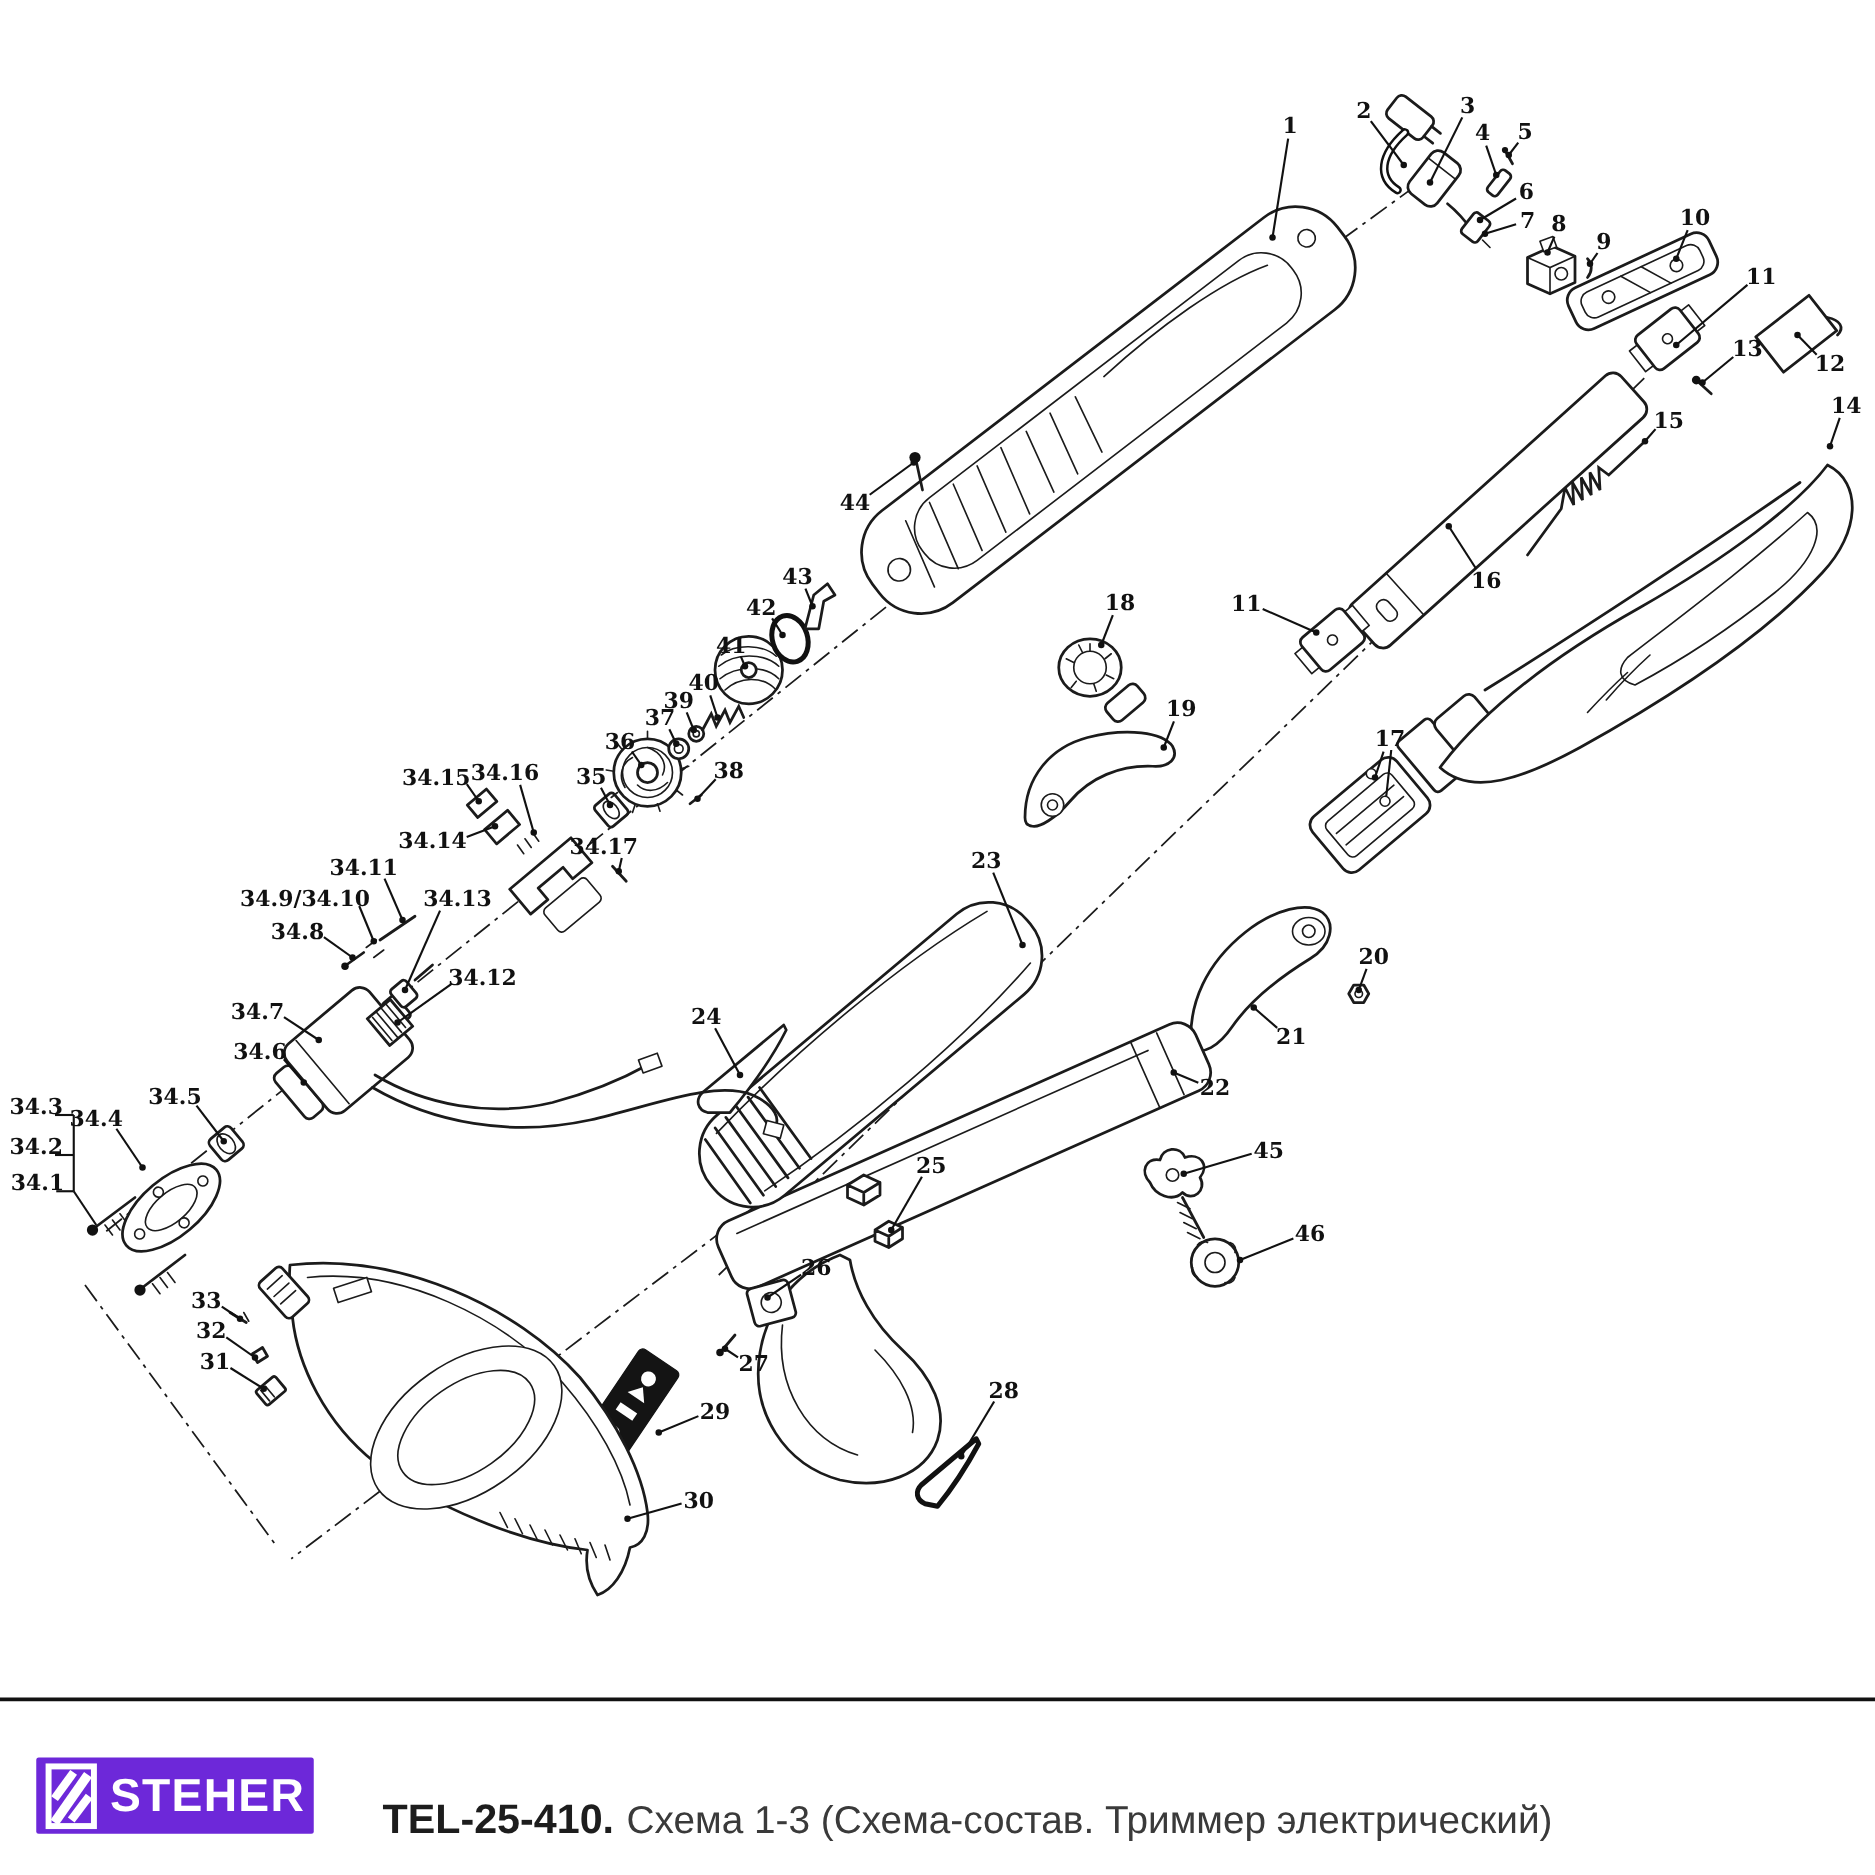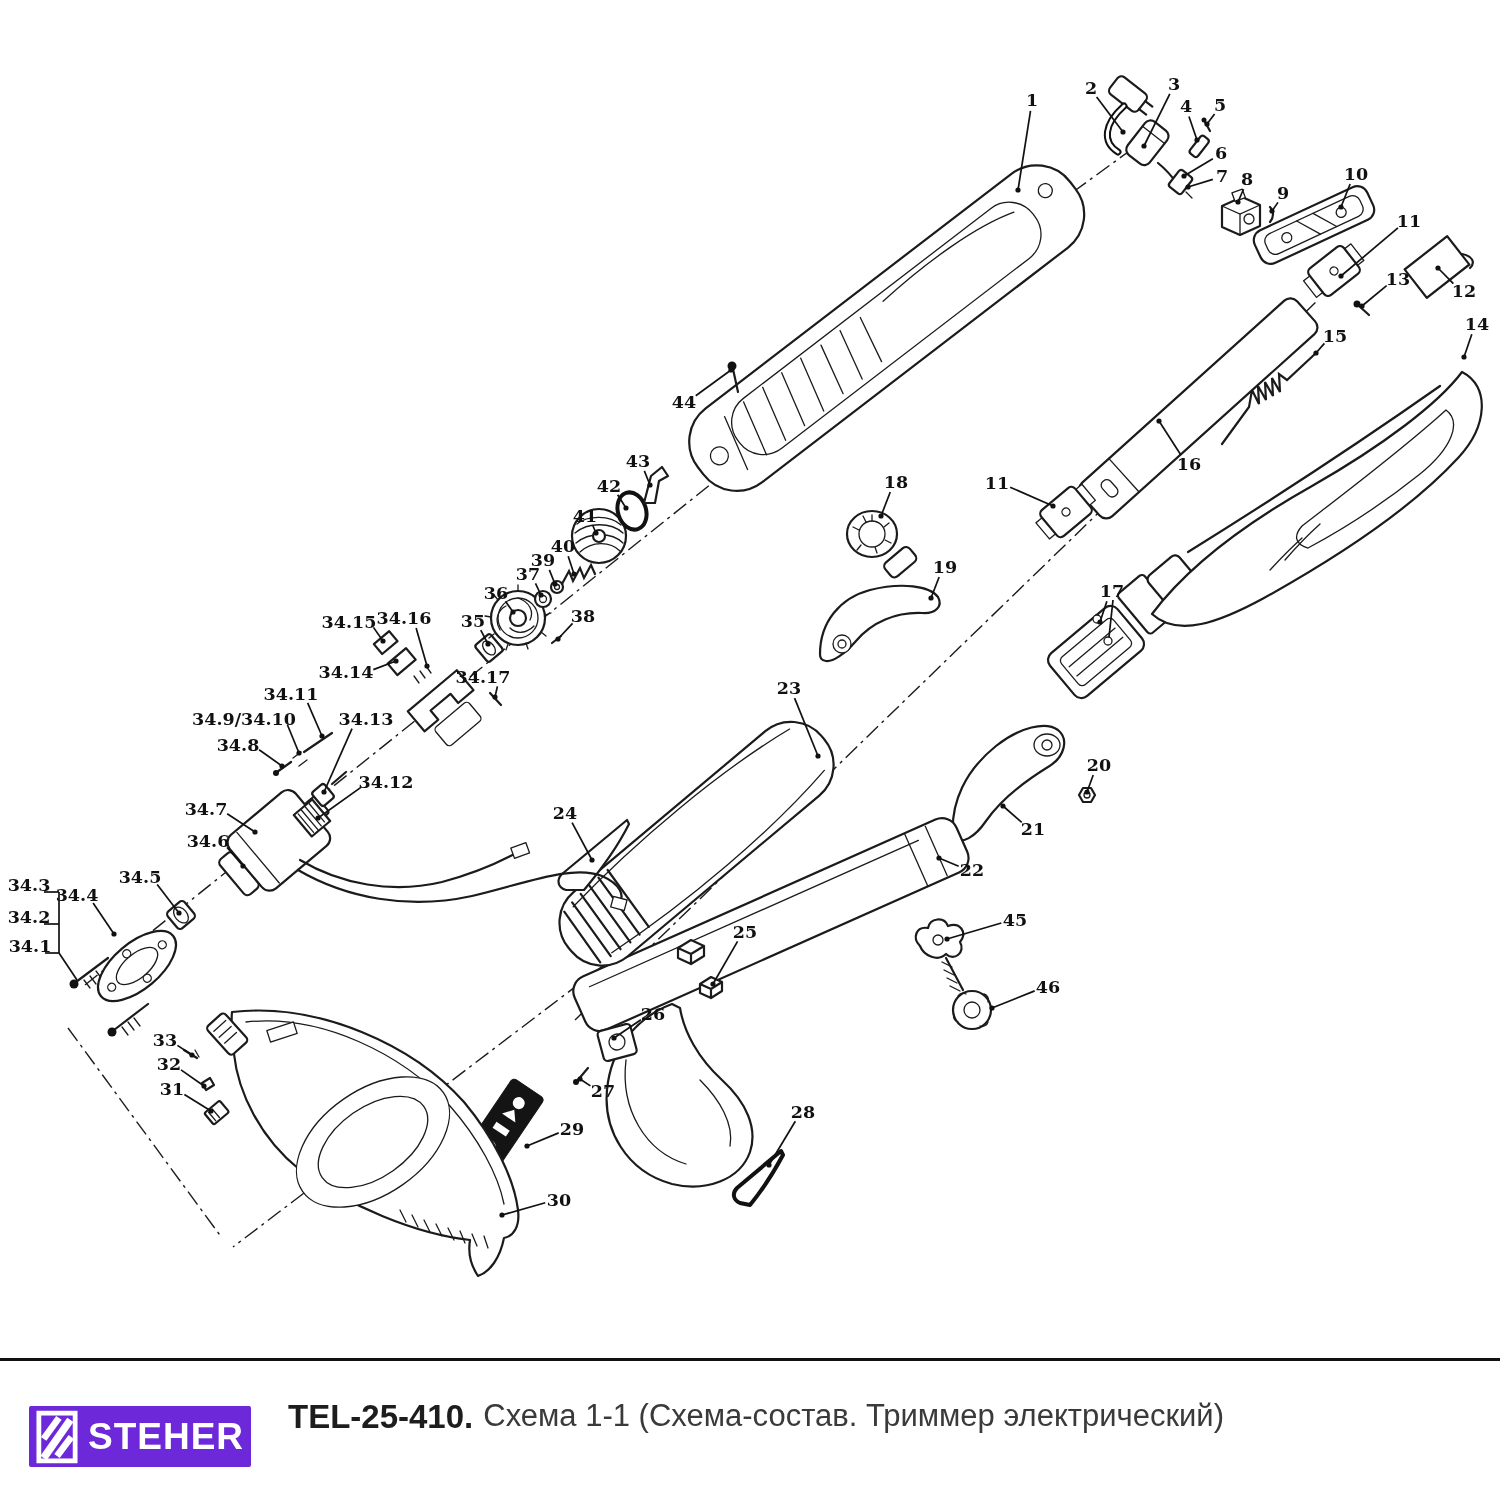--- a/index.html
+++ b/index.html
@@ -14,21 +14,21 @@
   .cable{fill:none;stroke:#111;stroke-width:7;stroke-linecap:round;}
   .cablecore{fill:none;stroke:#fff;stroke-width:3;stroke-linecap:round;}
   .lead{stroke:#111;stroke-width:1.7;fill:none;}
   text.lbl{font-family:"DejaVu Serif",serif;font-weight:bold;font-size:17.5px;fill:#111;}
   #rule{position:absolute;left:0;top:1358px;width:1500px;height:3px;background:#111;}
   #footer{position:absolute;left:0;top:1398px;width:1500px;height:80px;}
   #logo{position:absolute;left:29px;top:8px;width:222px;height:61px;border-radius:2px;
         display:flex;align-items:center;justify-content:center;gap:10px;}
   #logo span{color:#fff;font-weight:bold;font-size:37px;letter-spacing:1px;
              font-family:"Liberation Sans",sans-serif;}
-  #title{position:absolute;left:288px;top:0;height:76px;display:flex;align-items:flex-start;
+  #title{position:absolute;left:306px;top:0;height:76px;display:flex;align-items:flex-end;
          white-space:nowrap;}
   #title .model{font-weight:bold;font-size:33px;color:#1d1d1d;margin-right:10px;}
   #title .sub{font-weight:normal;font-size:31px;color:#3a3a3a;}
 </style>
 </head>
 <body>
 
 <svg id="diagram" width="1500" height="1360" viewBox="0 0 1500 1360" xmlns="http://www.w3.org/2000/svg">
 
   <g>
@@ -576,15 +576,15 @@
     <svg width="42" height="54" viewBox="0 0 44 56">
       <rect x="3" y="3" width="38" height="50" fill="none" stroke="#fff" stroke-width="5"></rect>
       <path d="M8,50 L36,10" stroke="#fff" stroke-width="8"></path>
       <path d="M8,30 L24,8" stroke="#fff" stroke-width="7"></path>
       <path d="M22,48 L37,28" stroke="#fff" stroke-width="7"></path>
     </svg>
     <span>STEHER</span>
   </div>
   <div id="title">
     <span class="model">TEL-25-410.</span>
-    <span class="sub">Схема 1-1 (Схема-состав. Триммер электрический)</span>
+    <span class="sub">Схема 1-3 (Схема-состав. Триммер электрический)</span>
   </div>
 </div>
 
 </body></html>

